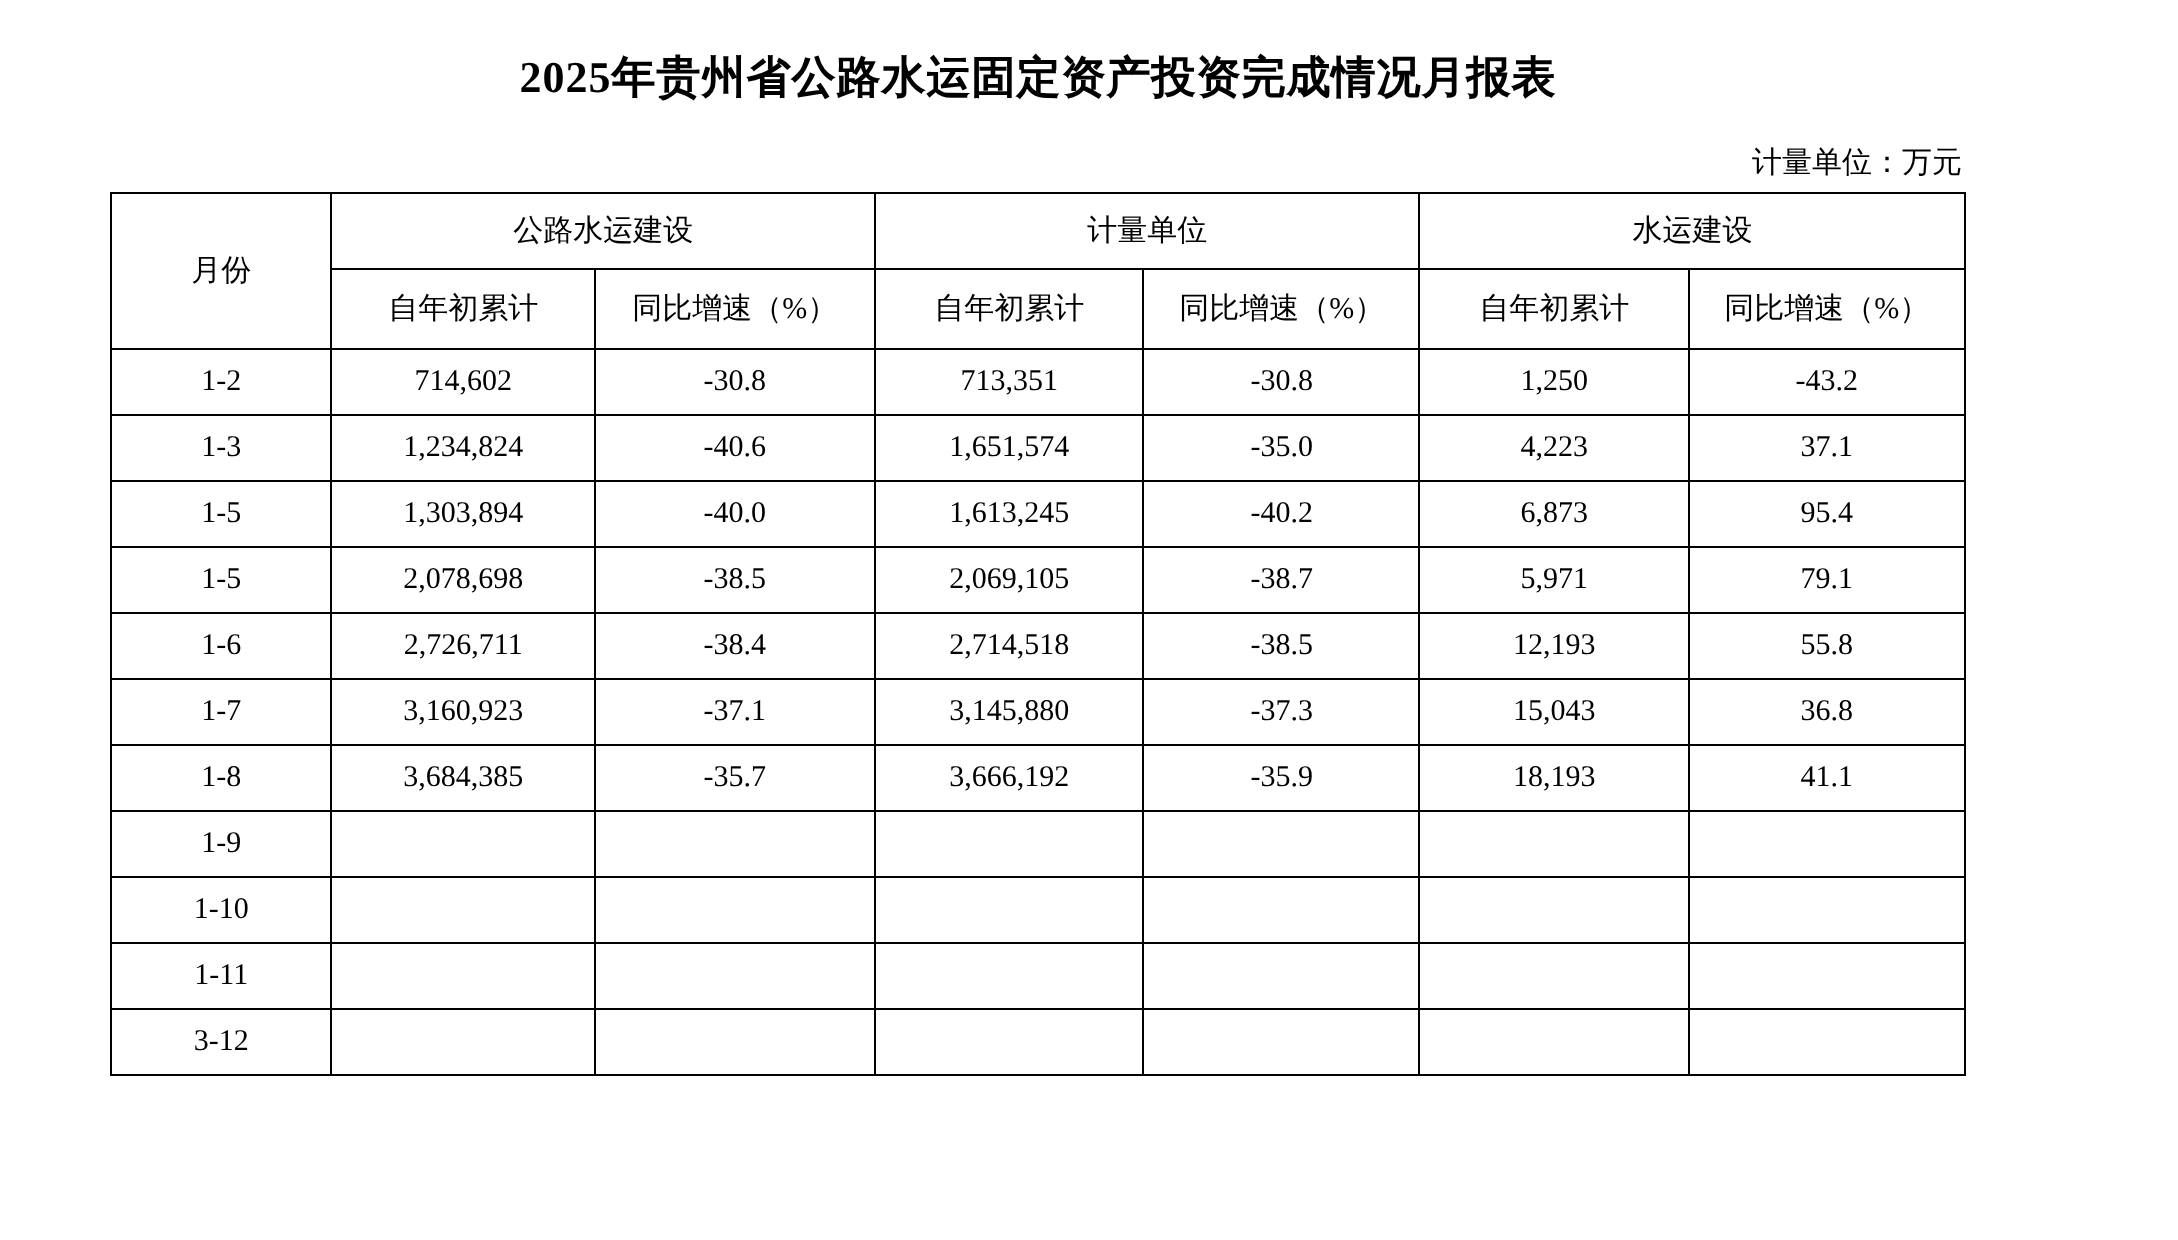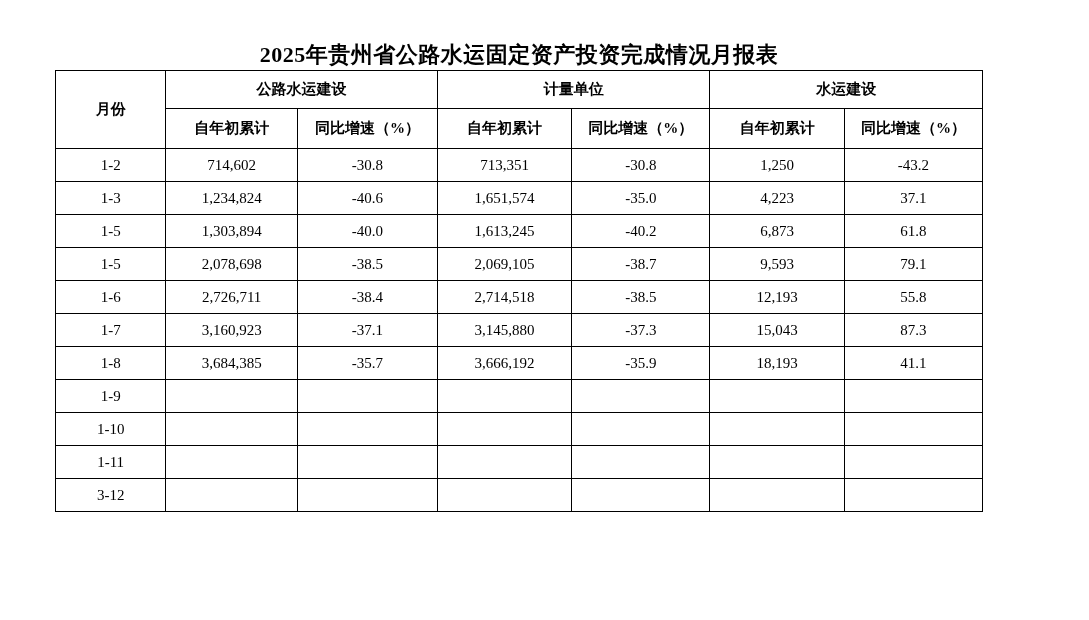--- a/index.html
+++ b/index.html
@@ -11,21 +11,21 @@
     font-family: "Liberation Serif", "DejaVu Serif", serif;
   }
   body {
     width: 1089px;
     height: 620px;
     overflow: hidden;
   }
   .sheet {
     width: 928px;
     margin-left: 55px;
-    padding-top: 40px;
+    padding-top: 24px;
   }
   .report-title {
     margin: 0;
     font-size: 22px;
     line-height: 30px;
     font-weight: bold;
     text-align: center;
     letter-spacing: 0.5px;
   }
   .unit-note {
@@ -43,36 +43,37 @@
   .report-table td {
     border: 1px solid #000000;
     text-align: center;
     vertical-align: middle;
     padding: 0 2px;
     font-size: 15px;
     overflow: hidden;
     white-space: nowrap;
   }
   .report-table thead th {
-    font-weight: bold;
+    font-weight: normal;
   }
   .report-table thead tr.group-row th { height: 38px; }
   .report-table thead tr.sub-row th { height: 40px; }
   .report-table tbody td {
     height: 33px;
     font-weight: normal;
   }
 </style>
 </head>
 <body>
 
 <div class="sheet">
 
   <h1 class="report-title">2025年贵州省公路水运固定资产投资完成情况月报表</h1>
 
+  <div class="unit-note">计量单位：万元</div>
 
   <table class="report-table">
     <colgroup>
       <col style="width:11.9%">
       <col style="width:14.2%">
       <col style="width:15.1%">
       <col style="width:14.5%">
       <col style="width:14.9%">
       <col style="width:14.5%">
       <col style="width:14.9%">
@@ -112,48 +113,48 @@
           <td>4,223</td>
           <td>37.1</td>
         </tr>
         <tr>
           <td>1-5</td>
           <td>1,303,894</td>
           <td>-40.0</td>
           <td>1,613,245</td>
           <td>-40.2</td>
           <td>6,873</td>
-          <td>61.8</td>
+          <td>95.4</td>
         </tr>
         <tr>
           <td>1-5</td>
           <td>2,078,698</td>
           <td>-38.5</td>
           <td>2,069,105</td>
           <td>-38.7</td>
-          <td>9,593</td>
+          <td>5,971</td>
           <td>79.1</td>
         </tr>
         <tr>
           <td>1-6</td>
           <td>2,726,711</td>
           <td>-38.4</td>
           <td>2,714,518</td>
           <td>-38.5</td>
           <td>12,193</td>
           <td>55.8</td>
         </tr>
         <tr>
           <td>1-7</td>
           <td>3,160,923</td>
           <td>-37.1</td>
           <td>3,145,880</td>
           <td>-37.3</td>
           <td>15,043</td>
-          <td>87.3</td>
+          <td>36.8</td>
         </tr>
         <tr>
           <td>1-8</td>
           <td>3,684,385</td>
           <td>-35.7</td>
           <td>3,666,192</td>
           <td>-35.9</td>
           <td>18,193</td>
           <td>41.1</td>
         </tr>

